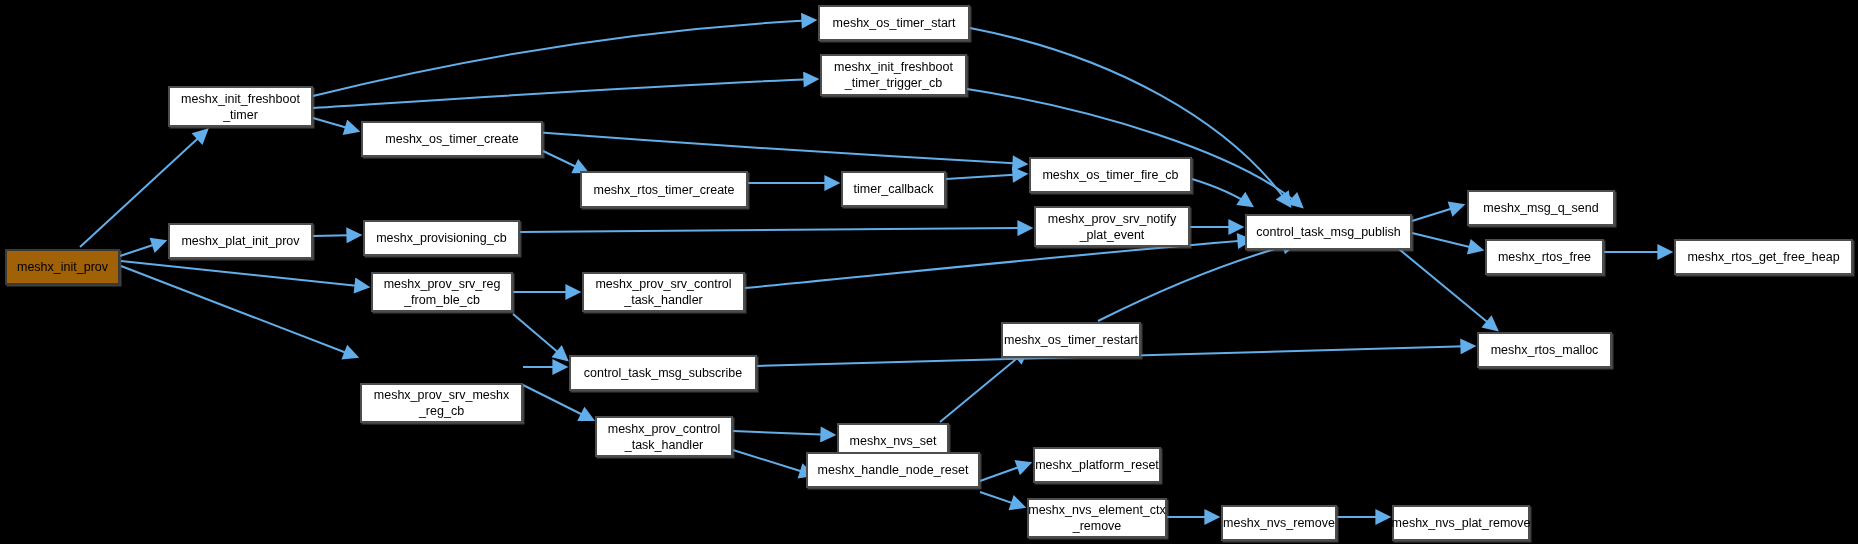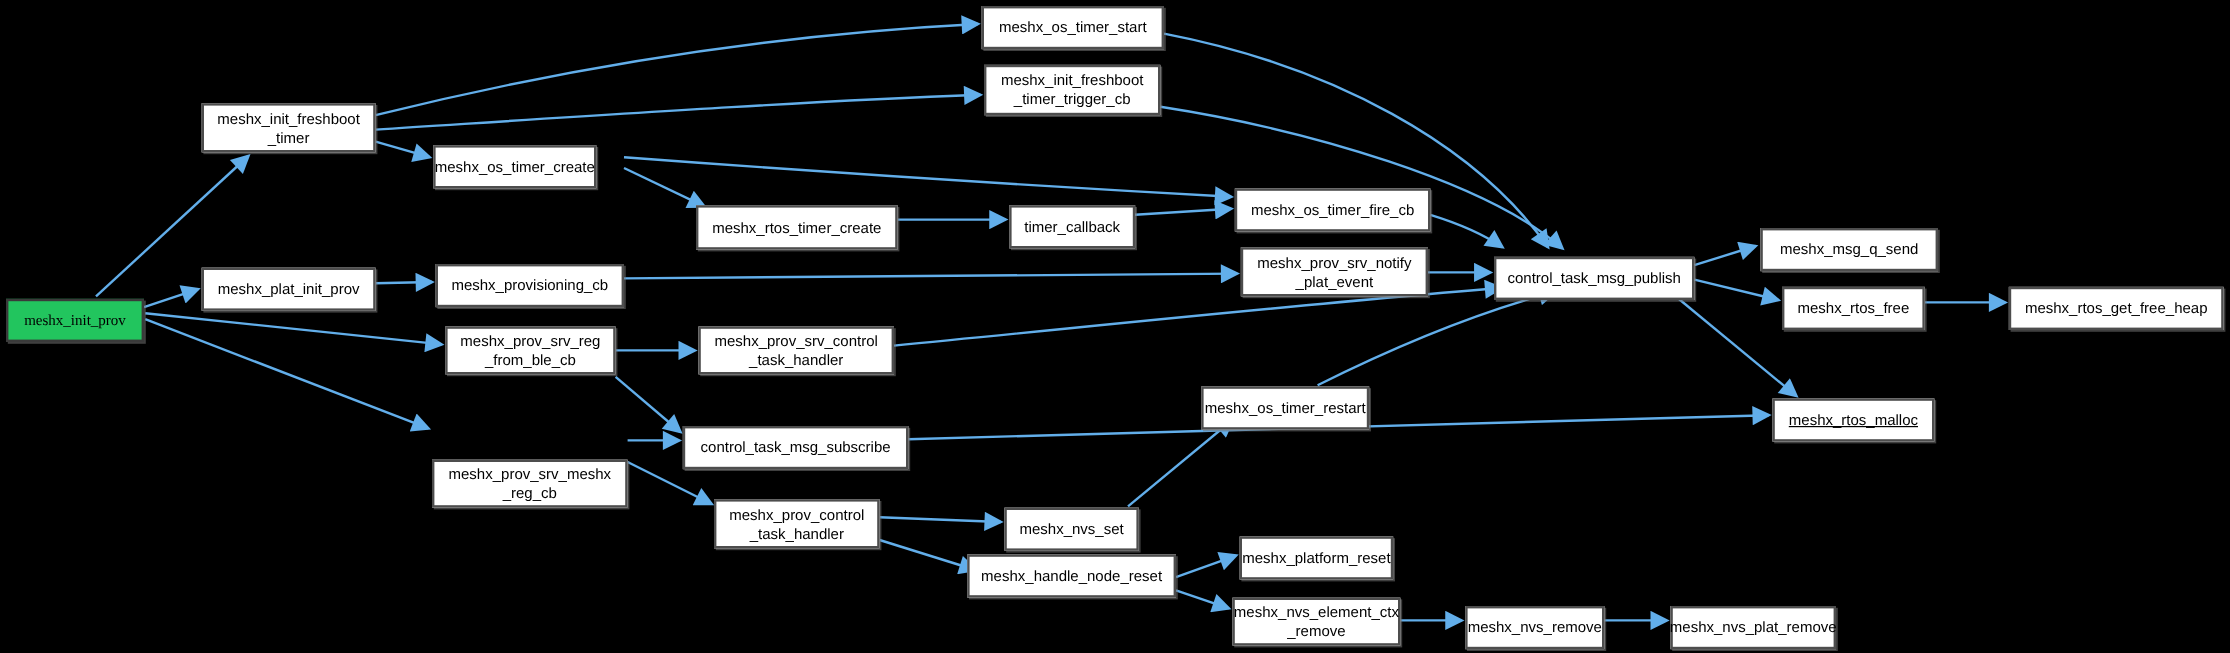--- a/index.html
+++ b/index.html
@@ -7,21 +7,21 @@
     position:relative;width:1858px;height:544px;background:#000;overflow:hidden;
     font-family:"Liberation Sans",sans-serif;
   }
   .edges{position:absolute;left:0;top:0;}
   .node{
     position:absolute;display:flex;align-items:center;justify-content:center;
     text-align:center;background:#ffffff;border:2px solid #4d4d4d;color:#000;
     font-size:12.5px;line-height:1.28;white-space:pre-line;box-sizing:border-box;
     box-shadow:1.5px 1.5px 0 rgba(115,115,115,.55);cursor:pointer;padding:16px 2px;
   }
-  .node.root{background:#22c55e;border-color:#3a3a3a;font-family:Liberation Serif, serif;}
+  .node.root{background:#a16207;border-color:#3a3a3a;}
 </style>
 </head>
 <body>
 
 <div class="canvas">
 
   <svg class="edges" width="1858" height="544">
     <defs>
       <marker id="arrow" viewBox="0 0 10 10" refX="8.5" refY="5" markerWidth="10" markerHeight="8" orient="auto">
         <path d="M0,0 L10,5 L0,10 Z" fill="#62aeea"></path>
@@ -67,42 +67,42 @@
   </svg>
 
   <div class="node root" style="left:5px;top:249px;width:115px;height:24px;">meshx_init_prov</div>
   <div class="node" style="left:168px;top:86px;width:145px;height:41px;">meshx_init_freshboot
 _timer</div>
   <div class="node" style="left:168px;top:223px;width:145px;height:26px;">meshx_plat_init_prov</div>
   <div class="node" style="left:371px;top:272px;width:142px;height:40px;">meshx_prov_srv_reg
 _from_ble_cb</div>
   <div class="node" style="left:360px;top:347px;width:163px;height:40px;margin-top:36px;">meshx_prov_srv_meshx
 _reg_cb</div>
-  <div class="node" style="left:361px;top:121px;width:136px;height:25px;">meshx_os_timer_create</div>
+  <div class="node" style="left:361px;top:121px;width:182px;height:25px;">meshx_os_timer_create</div>
   <div class="node" style="left:818px;top:5px;width:152px;height:27px;">meshx_os_timer_start</div>
   <div class="node" style="left:820px;top:54px;width:147px;height:42px;">meshx_init_freshboot
 _timer_trigger_cb</div>
   <div class="node" style="left:580px;top:171px;width:168px;height:37px;">meshx_rtos_timer_create</div>
   <div class="node" style="left:841px;top:171px;width:105px;height:25px;">timer_callback</div>
   <div class="node" style="left:1029px;top:157px;width:163px;height:26px;">meshx_os_timer_fire_cb</div>
   <div class="node" style="left:363px;top:220px;width:157px;height:27px;">meshx_provisioning_cb</div>
   <div class="node" style="left:1034px;top:206px;width:156px;height:41px;">meshx_prov_srv_notify
 _plat_event</div>
   <div class="node" style="left:1245px;top:214px;width:167px;height:26px;">control_task_msg_publish</div>
   <div class="node" style="left:1467px;top:190px;width:148px;height:26px;text-align:center;">meshx_msg_q_send</div>
   <div class="node" style="left:1485px;top:239px;width:119px;height:27px;">meshx_rtos_free</div>
   <div class="node" style="left:1674px;top:239px;width:179px;height:27px;">meshx_rtos_get_free_heap</div>
   <div class="node" style="left:582px;top:272px;width:163px;height:40px;">meshx_prov_srv_control
 _task_handler</div>
   <div class="node" style="left:569px;top:355px;width:188px;height:25px;">control_task_msg_subscribe</div>
   <div class="node" style="left:595px;top:416px;width:138px;height:41px;">meshx_prov_control
 _task_handler</div>
   <div class="node" style="left:837px;top:423px;width:112px;height:26px;">meshx_nvs_set</div>
   <div class="node" style="left:1001px;top:322px;width:140px;height:26px;">meshx_os_timer_restart</div>
-  <div class="node" style="left:1477px;top:332px;width:135px;height:26px;text-decoration:underline;">meshx_rtos_malloc</div>
-  <div class="node" style="left:806px;top:462px;width:174px;height:25px;">meshx_handle_node_reset</div>
+  <div class="node" style="left:1477px;top:332px;width:135px;height:26px;">meshx_rtos_malloc</div>
+  <div class="node" style="left:806px;top:452px;width:174px;height:25px;">meshx_handle_node_reset</div>
   <div class="node" style="left:1033px;top:447px;width:128px;height:26px;">meshx_platform_reset</div>
   <div class="node" style="left:1027px;top:498px;width:140px;height:40px;">meshx_nvs_element_ctx
 _remove</div>
   <div class="node" style="left:1221px;top:505px;width:116px;height:25px;">meshx_nvs_remove</div>
   <div class="node" style="left:1392px;top:505px;width:138px;height:25px;">meshx_nvs_plat_remove</div>
 
 </div>
 
 </body></html>

